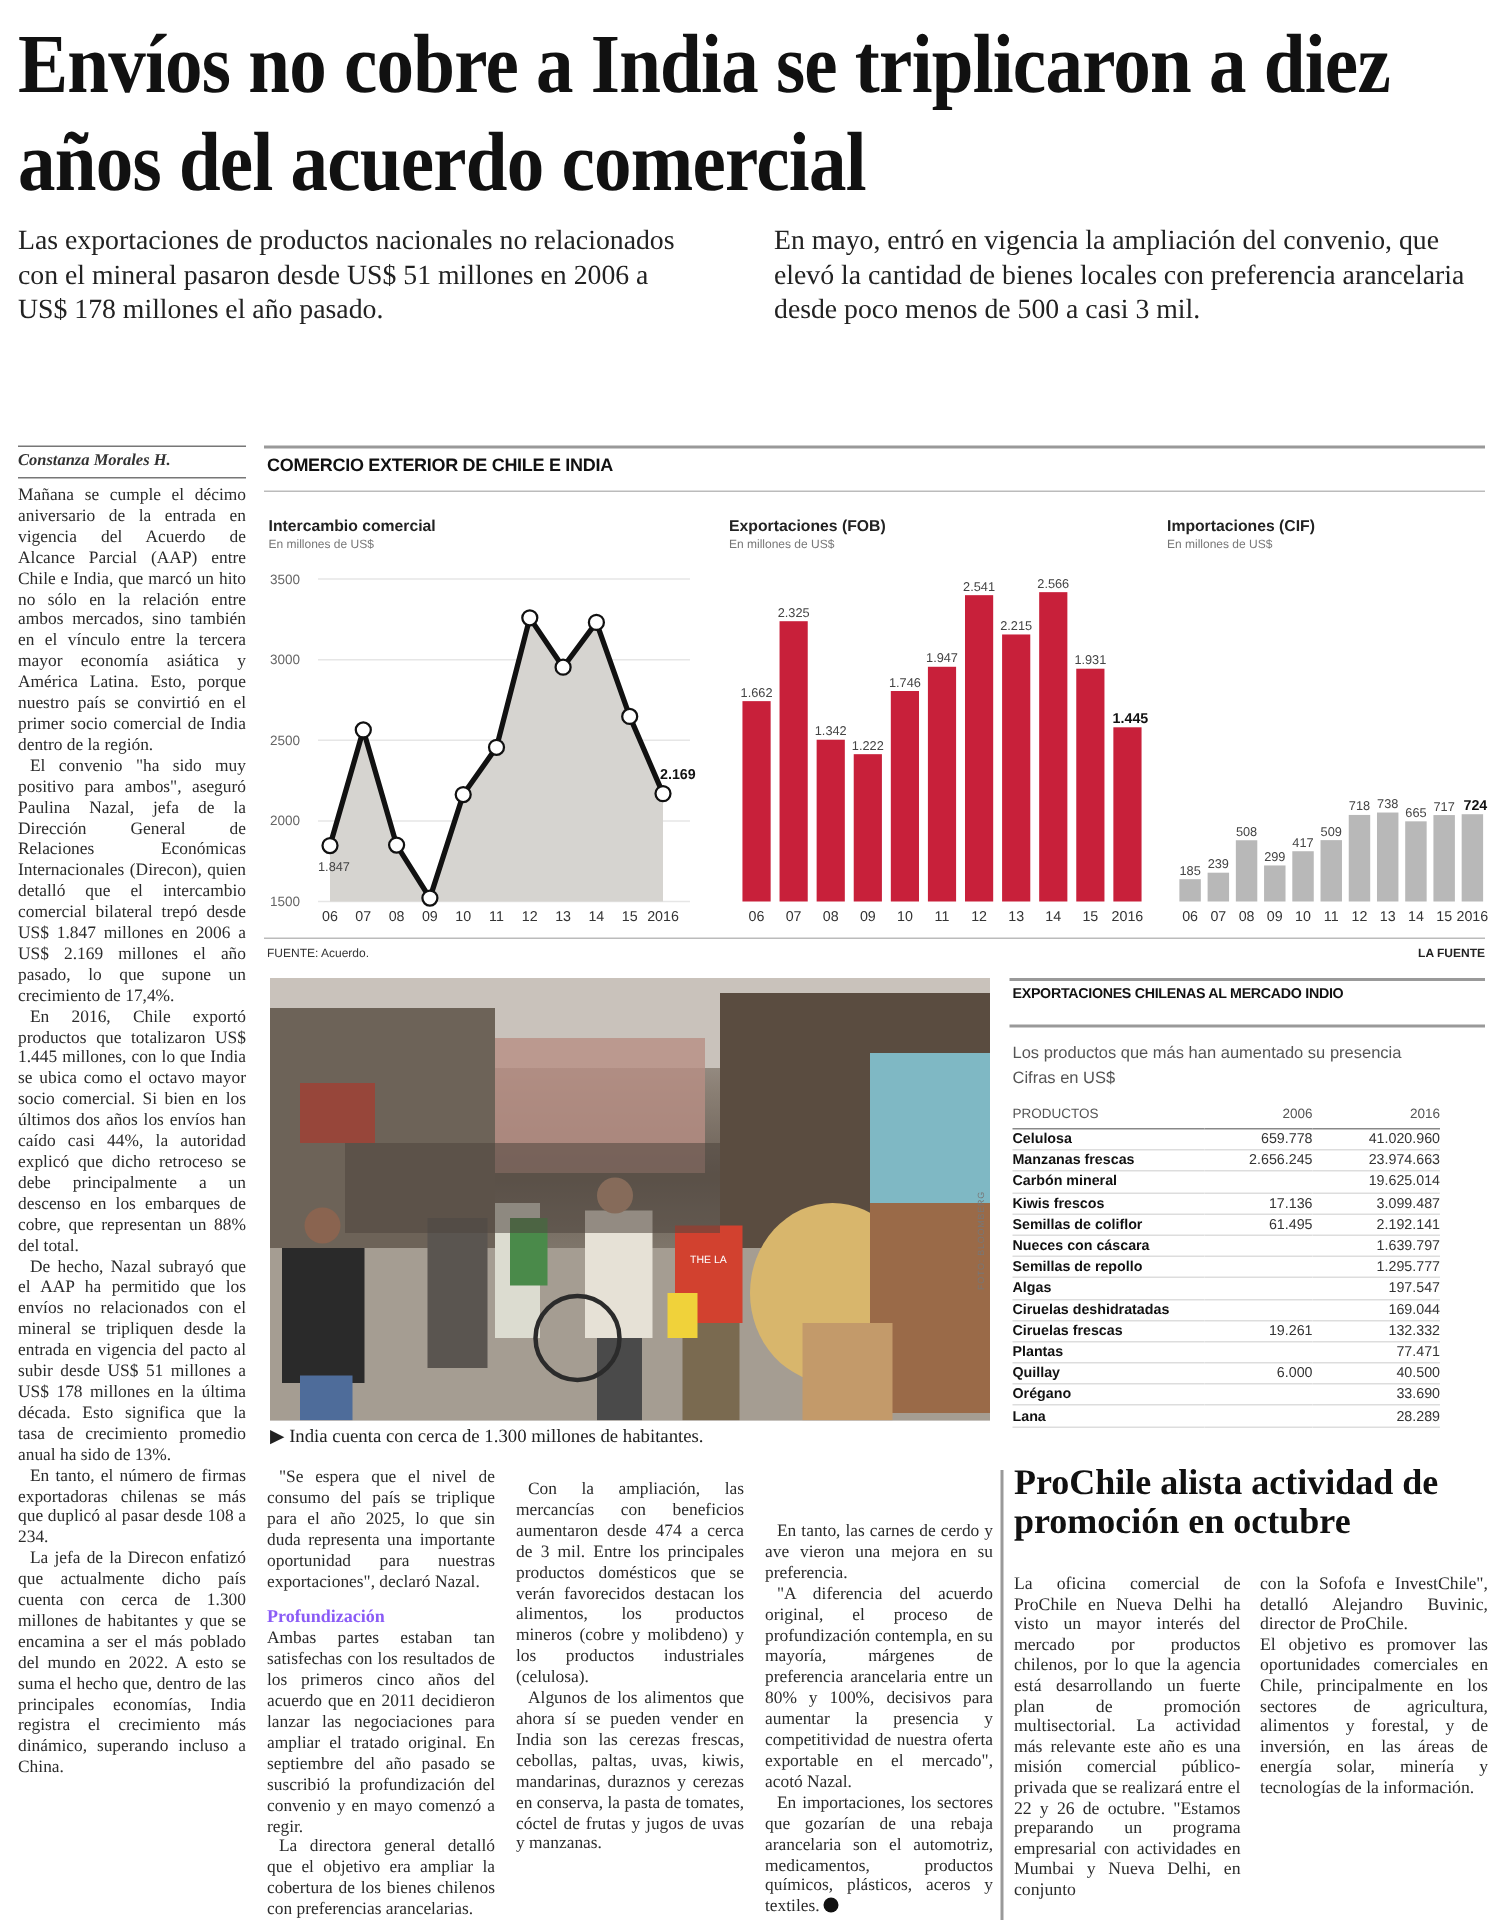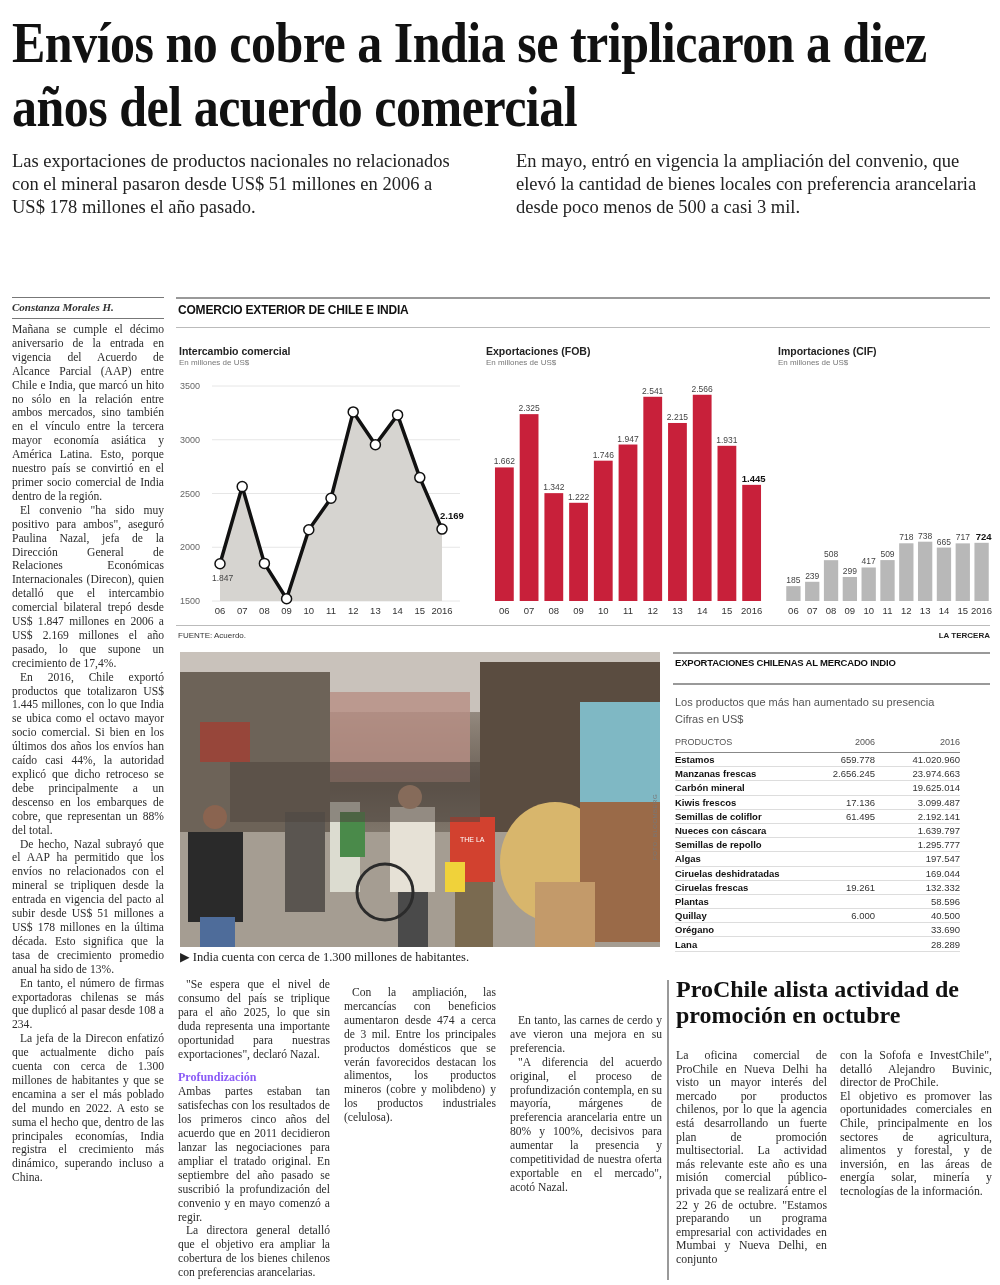--- a/index.html
+++ b/index.html
@@ -211,21 +211,21 @@
     <rect x="175.62181818181816" y="165.37444444444446" width="14.30181818181818" height="57.62555555555555" fill="#b8b8b8"></rect>
     <text x="182.77272727272725" y="162.37444444444446" font-size="8.5" font-weight="normal" fill="#444" text-anchor="middle">717</text>
     <text x="182.77272727272725" y="236" font-size="9.5" fill="#333" text-anchor="middle">15</text>
     <rect x="194.43999999999997" y="164.81185185185186" width="14.30181818181818" height="58.188148148148144" fill="#b8b8b8"></rect>
     <text x="203.59090909090907" y="161.81185185185186" font-size="9.5" font-weight="bold" fill="#111" text-anchor="middle">724</text>
     <text x="201.59090909090907" y="236" font-size="9.5" fill="#333" text-anchor="middle">2016</text>
   </svg>
 
 <div class="hrule thin" style="left:176px; top:625px; width:814px;"></div>
 <div class="fuente">FUENTE: Acuerdo.</div>
-<div class="credit">LA TERCERA</div>
+<div class="credit">LA FUENTE</div>
 
 <div class="photo">
   <svg width="480" height="295">
     <rect x="0" y="0" width="480" height="60" fill="#c9c2bb"></rect>
     <rect x="150" y="40" width="140" height="90" fill="#b88f84" opacity="0.8"></rect>
     <rect x="0" y="20" width="150" height="200" fill="#6d6358"></rect>
     <rect x="20" y="70" width="50" height="40" fill="#aa3a2e" opacity="0.7"></rect>
     <rect x="300" y="10" width="180" height="200" fill="#5a4c40"></rect>
     <rect x="400" y="50" width="80" height="120" fill="#7fb8c4"></rect>
     <rect x="0" y="180" width="480" height="115" fill="#a59d92"></rect>
@@ -264,21 +264,21 @@
 <table class="prod" id="prodTable">
   <thead>
     <tr>
       <th>PRODUCTOS</th>
       <th class="num n1">2006</th>
       <th class="num n2">2016</th>
     </tr>
   </thead>
   <tbody id="prodBody">
       <tr>
-        <td class="name">Estamos</td>
+        <td class="name">Celulosa</td>
         <td class="num">659.778</td>
         <td class="num">41.020.960</td>
       </tr>
       <tr>
         <td class="name">Manzanas frescas</td>
         <td class="num">2.656.245</td>
         <td class="num">23.974.663</td>
       </tr>
       <tr>
         <td class="name">Carbón mineral</td>
@@ -316,21 +316,21 @@
         <td class="num">169.044</td>
       </tr>
       <tr>
         <td class="name">Ciruelas frescas</td>
         <td class="num">19.261</td>
         <td class="num">132.332</td>
       </tr>
       <tr>
         <td class="name">Plantas</td>
         <td class="num"></td>
-        <td class="num">58.596</td>
+        <td class="num">77.471</td>
       </tr>
       <tr>
         <td class="name">Quillay</td>
         <td class="num">6.000</td>
         <td class="num">40.500</td>
       </tr>
       <tr>
         <td class="name">Orégano</td>
         <td class="num"></td>
         <td class="num">33.690</td>
@@ -344,24 +344,26 @@
 </table>
 
 <div class="col" style="left:178px; top:978px; width:152px;">
   <p>"Se espera que el nivel de consumo del país se triplique para el año 2025, lo que sin duda representa una importante oportunidad para nuestras exportaciones", declaró Nazal.</p>
   <h3>Profundización</h3>
   <p class="first">Ambas partes estaban tan satisfechas con los resultados de los primeros cinco años del acuerdo que en 2011 decidieron lanzar las negociaciones para ampliar el tratado original. En septiembre del año pasado se suscribió la profundización del convenio y en mayo comenzó a regir.</p>
   <p>La directora general detalló que el objetivo era ampliar la cobertura de los bienes chilenos con preferencias arancelarias.</p>
 </div>
 <div class="col" style="left:344px; top:986px; width:152px;">
   <p>Con la ampliación, las mercancías con beneficios aumentaron desde 474 a cerca de 3 mil. Entre los principales productos domésticos que se verán favorecidos destacan los alimentos, los productos mineros (cobre y molibdeno) y los productos industriales (celulosa).</p>
+  <p>Algunos de los alimentos que ahora sí se pueden vender en India son las cerezas frescas, cebollas, paltas, uvas, kiwis, mandarinas, duraznos y cerezas en conserva, la pasta de tomates, cóctel de frutas y jugos de uvas y manzanas.</p>
 </div>
 <div class="col" style="left:510px; top:1014px; width:152px;">
   <p>En tanto, las carnes de cerdo y ave vieron una mejora en su preferencia.</p>
   <p>"A diferencia del acuerdo original, el proceso de profundización contempla, en su mayoría, márgenes de preferencia arancelaria entre un 80% y 100%, decisivos para aumentar la presencia y competitividad de nuestra oferta exportable en el mercado", acotó Nazal.</p>
+  <p><span>En importaciones, los sectores que gozarían de una rebaja arancelaria son el automotriz, medicamentos, productos químicos, plásticos, aceros y textiles.</span><span class="dot"></span></p>
 </div>
 
 <div class="side-bar"></div>
 <h2 class="side-headline">ProChile alista actividad de promoción en octubre</h2>
 <div class="side-col" style="left:676px; width:151px;">
   <p>La oficina comercial de ProChile en Nueva Delhi ha visto un mayor interés del mercado por productos chilenos, por lo que la agencia está desarrollando un fuerte plan de promoción multisectorial. La actividad más relevante este año es una misión comercial público-privada que se realizará entre el 22 y 26 de octubre. "Estamos preparando un programa empresarial con actividades en Mumbai y Nueva Delhi, en conjunto</p>
 </div>
 <div class="side-col" style="left:840px; width:152px;">
   <p>con la Sofofa e InvestChile", detalló Alejandro Buvinic, director de ProChile.</p>
   <p>El objetivo es promover las oportunidades comerciales en Chile, principalmente en los sectores de agricultura, alimentos y forestal, y de inversión, en las áreas de energía solar, minería y tecnologías de la información.</p>

